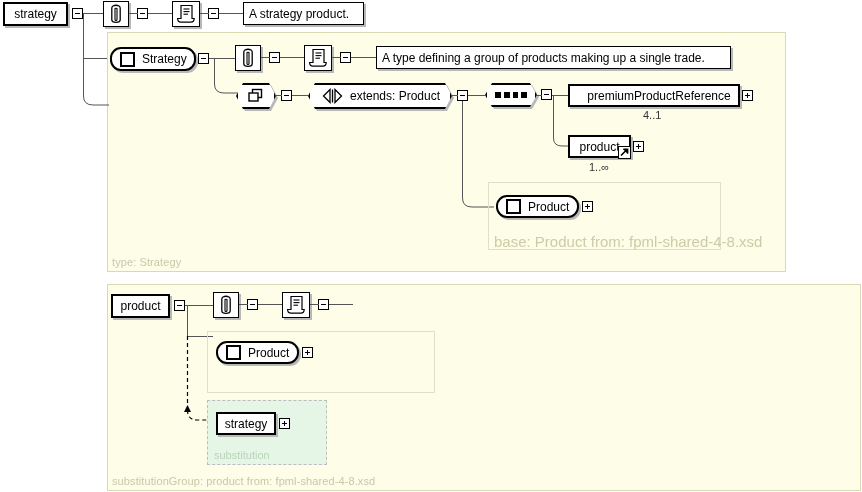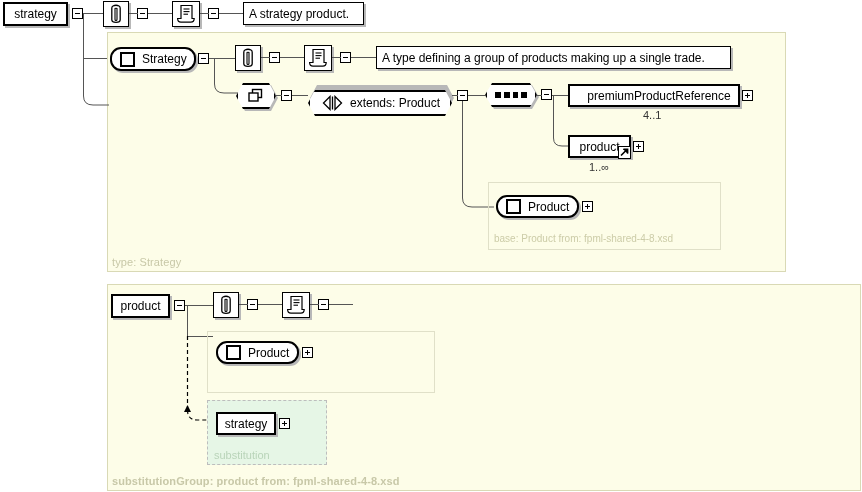--- a/index.html
+++ b/index.html
@@ -34,21 +34,21 @@
     letter-spacing: .1px;
   }
   .subpanel {
     position: absolute;
     background: transparent;
     border: 1px solid #e0e0c8;
     box-sizing: border-box;
   }
   .subpanel-label {
     position: absolute;
-    font-size: 10px;
+    font-size: 15px;
     color: #cccca8;
     white-space: nowrap;
   }
   .subst-panel {
     position: absolute;
     background: #e6f6e6;
     border: 1px dashed #bdbdbd;
     box-sizing: border-box;
   }
   .subst-label {
@@ -183,21 +183,21 @@
 </style>
 </head>
 <body>
 
 <div id="canvas">
 
   <div class="panel" style="left:107px; top:32px; width:679px; height:240px;"></div>
   <div class="panel-label" style="left:112px; top:256px;text-align:right;">type: Strategy</div>
 
   <div class="panel" style="left:107px; top:284px; width:754px; height:207px;"></div>
-  <div class="panel-label" style="left:112px; top:475px;font-weight:bold;">substitutionGroup: product from: fpml-shared-4-8.xsd</div>
+  <div class="panel-label" style="left:112px; top:475px;">substitutionGroup: product from: fpml-shared-4-8.xsd</div>
 
   <div class="ebox thick" style="left:3px; top:2px; width:65px; height:24px;">
     <span>strategy</span>
   </div>
 
   <div class="toggle" style="left:72px; top:8px;"></div>
 
   <div class="hline" style="left:83px; top:13px; width:22px;"></div>
   <div class="vline" style="left:83px; top:13px; height:72px;"></div>
   <div class="hline" style="left:83px; top:58px; width:24px;"></div>
@@ -275,21 +275,21 @@
     <svg class="icon" width="20" height="18" viewBox="0 0 20 18" aria-hidden="true">
       <rect x="6.5" y="2.5" width="9" height="8" fill="#fff" stroke="#000" stroke-width="1.4"></rect>
       <rect x="3" y="6" width="9" height="8" fill="#fff" stroke="#000" stroke-width="1.4"></rect>
     </svg>
   </div>
   <div class="toggle" style="left:281px; top:90px;"></div>
   <div class="hline" style="left:276px; top:95px; width:6px;"></div>
   <div class="hline" style="left:292px; top:95px; width:16px;"></div>
 
   <div class="hexshadow" style="left:310px; top:85px; width:144px; height:26px;"></div>
-  <div class="hex" style="left:308px; top:90px; width:144px; height:26px;">
+  <div class="hex" style="left:308px; top:83px; width:144px; height:26px;">
     <svg class="icon" width="24" height="16" viewBox="0 0 24 16" style="margin-left:6px;margin-right:5px;flex:none;" aria-hidden="true">
       <path d="M9,1.5 L9,14.5 L2.5,8 Z" fill="#fff" stroke="#000" stroke-width="1.3"></path>
       <line x1="11.5" y1="1.5" x2="11.5" y2="14.5" stroke="#000" stroke-width="1.3"></line>
       <path d="M14,1.5 L14,14.5 L20.5,8 Z" fill="#fff" stroke="#000" stroke-width="1.3"></path>
     </svg>
     <span>extends: Product</span>
   </div>
   <div class="toggle" style="left:457px; top:90px;"></div>
   <div class="hline" style="left:452px; top:95px; width:6px;"></div>
 

